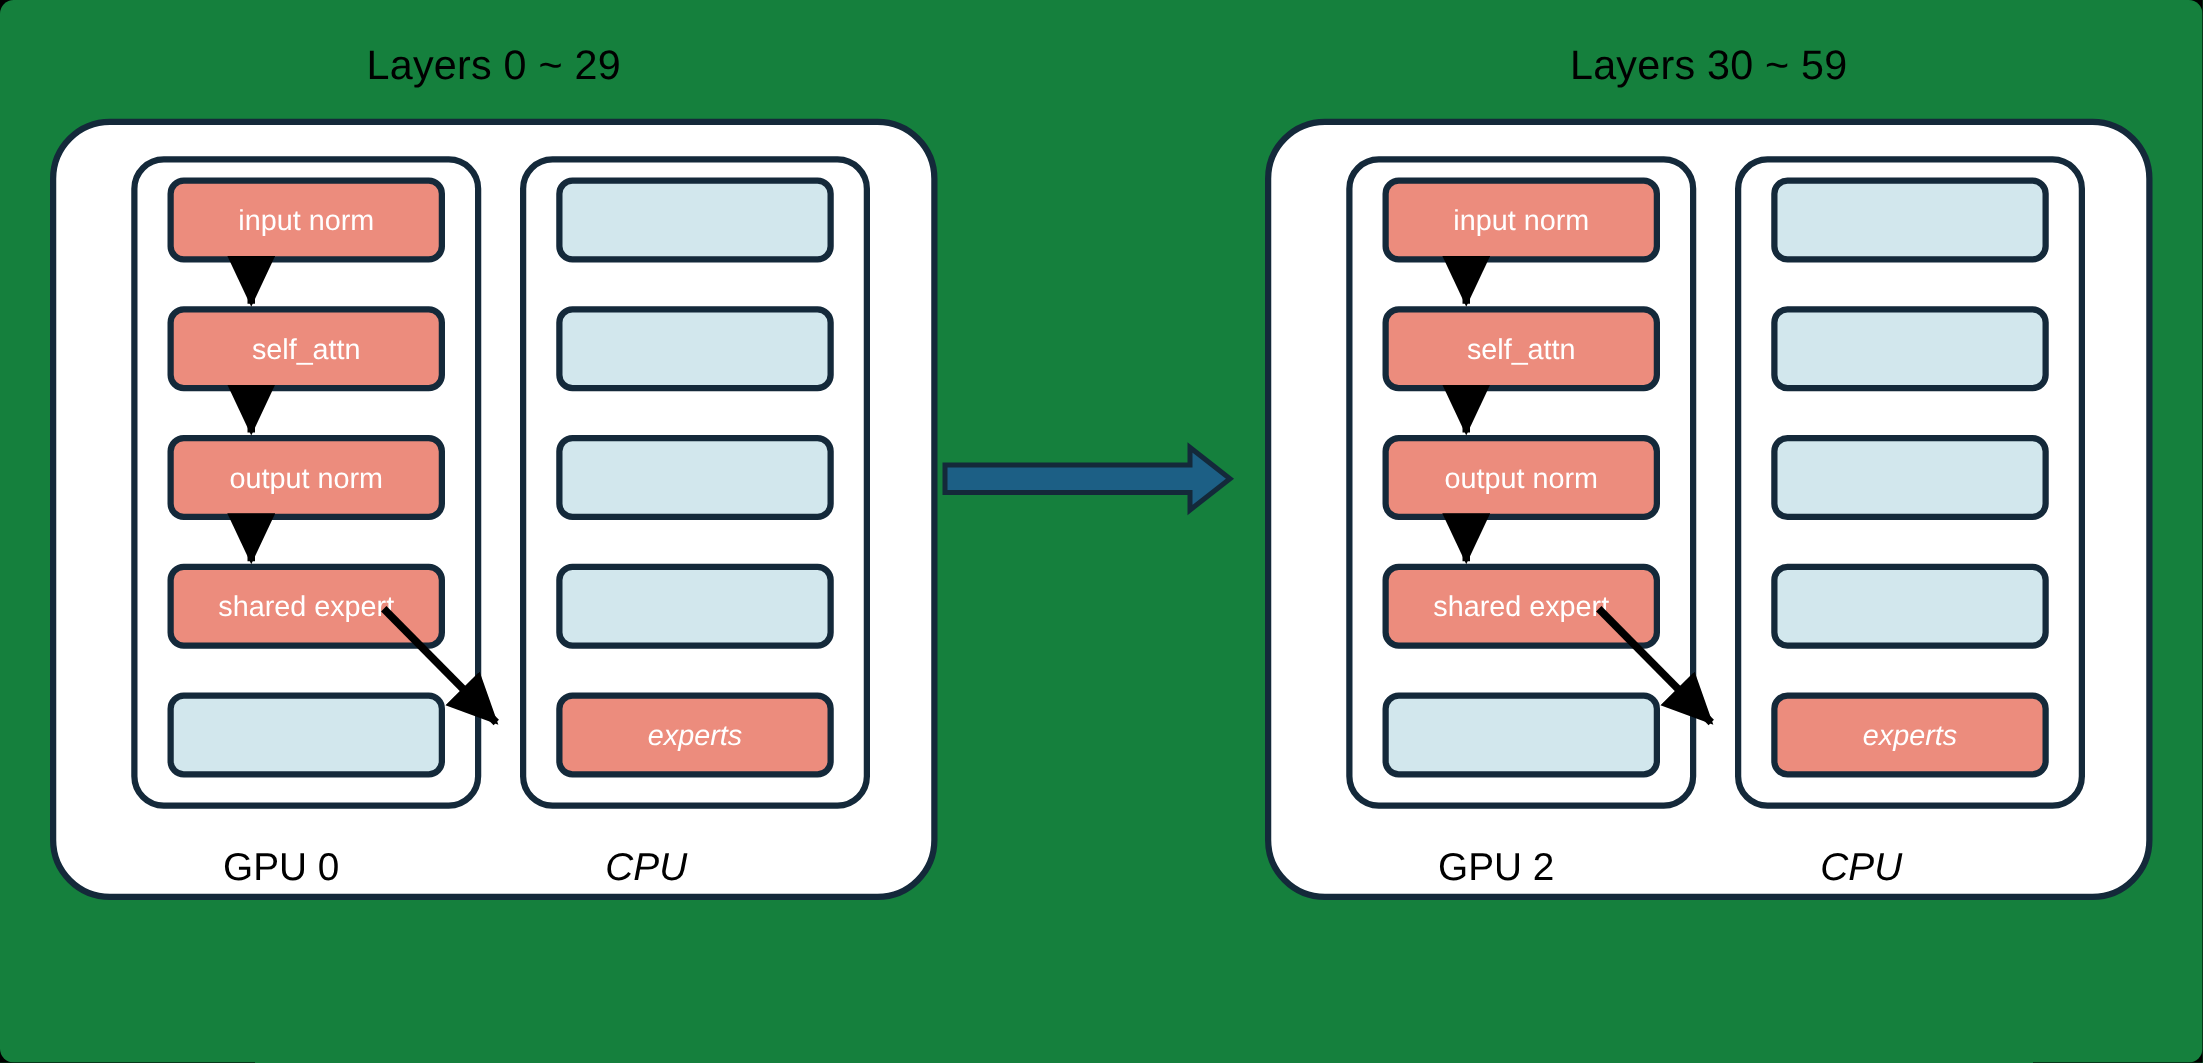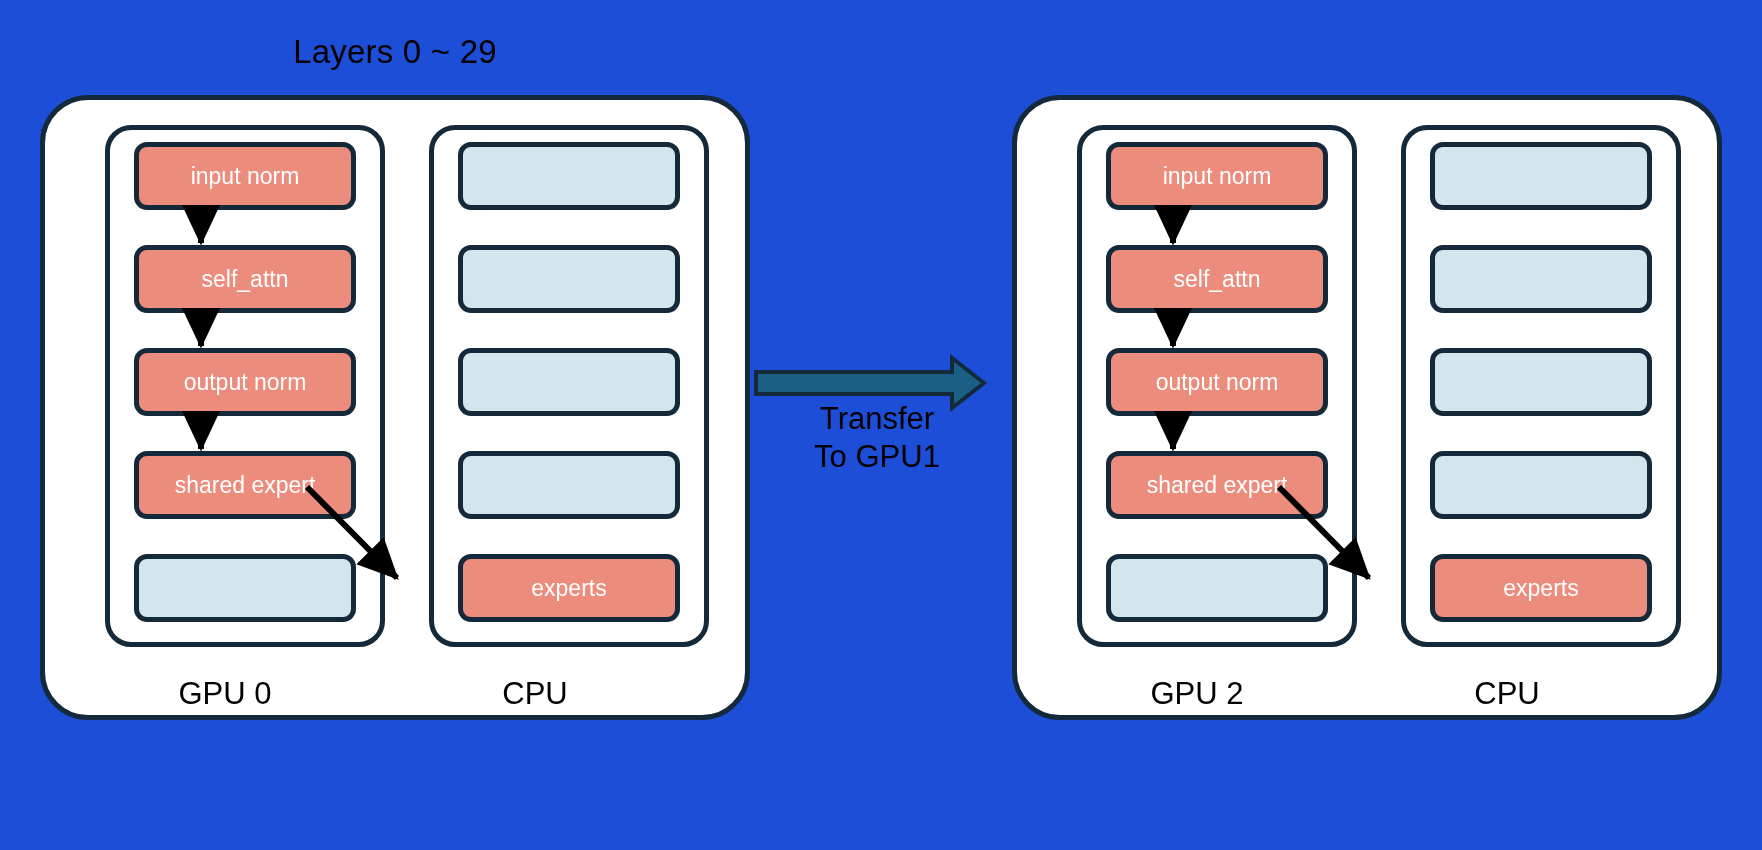--- a/index.html
+++ b/index.html
@@ -4,23 +4,24 @@
 <style>
   html, body {
     margin: 0;
     padding: 0;
     background: #000000;
   }
   #stage {
     position: relative;
     width: 1762px;
     height: 850px;
-    background: #1d4ed8;
+    background: #15803d;
     overflow: hidden;
     font-family: "Liberation Sans", sans-serif;
+    border-radius: 11px;
   }
 
   
   .panel {
     position: absolute;
     top: 95px;
     width: 710px;
     height: 625px;
   }
   .panel-title {
@@ -52,32 +53,32 @@
     border-radius: 26px;
     box-sizing: border-box;
     background: #ffffff;
     display: flex;
     flex-direction: column;
     align-items: center;
     padding-top: 12px;
     margin-left: 20px;
   }
   .column.gpu  { left: 45px; }
-  .column.cpu  { left: 369px; }
+  .column.cpu  { left: 356px; font-style: italic; }
 
   .col-label {
     position: absolute;
     bottom: 8px;
     width: 280px;
     text-align: center;
     font-size: 31px;
     color: #000000;
   }
   .col-label.gpu { left: 45px; }
-  .col-label.cpu { left: 355px; }
+  .col-label.cpu { left: 337px; font-style: italic; }
 
   
   .block {
     position: relative;
     width: 222px;
     height: 68px;
     border: 5px solid #14293a;
     border-radius: 13px;
     box-sizing: border-box;
     display: flex;
@@ -139,20 +140,21 @@
       <div class="block cool"></div>
       <div class="block cool"></div>
       <div class="block warm">experts</div>
     </div>
 
     <div class="col-label gpu">GPU 0</div>
     <div class="col-label cpu">CPU</div>
   </div>
 
   <div class="panel" style="left:1012px;">
+    <div class="panel-title">Layers 30 ~ 59</div>
 
     <div class="outer-box"></div>
 
     <div class="column gpu">
       <div class="block warm">input norm</div>
       <div class="block warm">self_attn</div>
       <div class="block warm">output norm</div>
       <div class="block warm">shared expert</div>
       <div class="block cool"></div>
     </div>
@@ -187,18 +189,14 @@
     <g>
       <line x1="1173" y1="212" x2="1173" y2="243" stroke="#000000" stroke-width="6" marker-end="url(#tip)"></line>
       <line x1="1173" y1="315" x2="1173" y2="346" stroke="#000000" stroke-width="6" marker-end="url(#tip)"></line>
       <line x1="1173" y1="418" x2="1173" y2="449" stroke="#000000" stroke-width="6" marker-end="url(#tip)"></line>
       <line x1="1279" y1="487" x2="1369" y2="578" stroke="#000000" stroke-width="6" marker-end="url(#tip)"></line>
     </g>
 
     <path d="M 756,372 L 952,372 L 952,358 L 984,383 L 952,408 L 952,394 L 756,394 Z" fill="#1c5f85" stroke="#14293a" stroke-width="4" stroke-linejoin="miter"></path>
   </svg>
 
-  <div class="transfer-label">
-    <span>Transfer</span>
-    <span>To GPU1</span>
-  </div>
 
 </div>
 
 </body></html>

